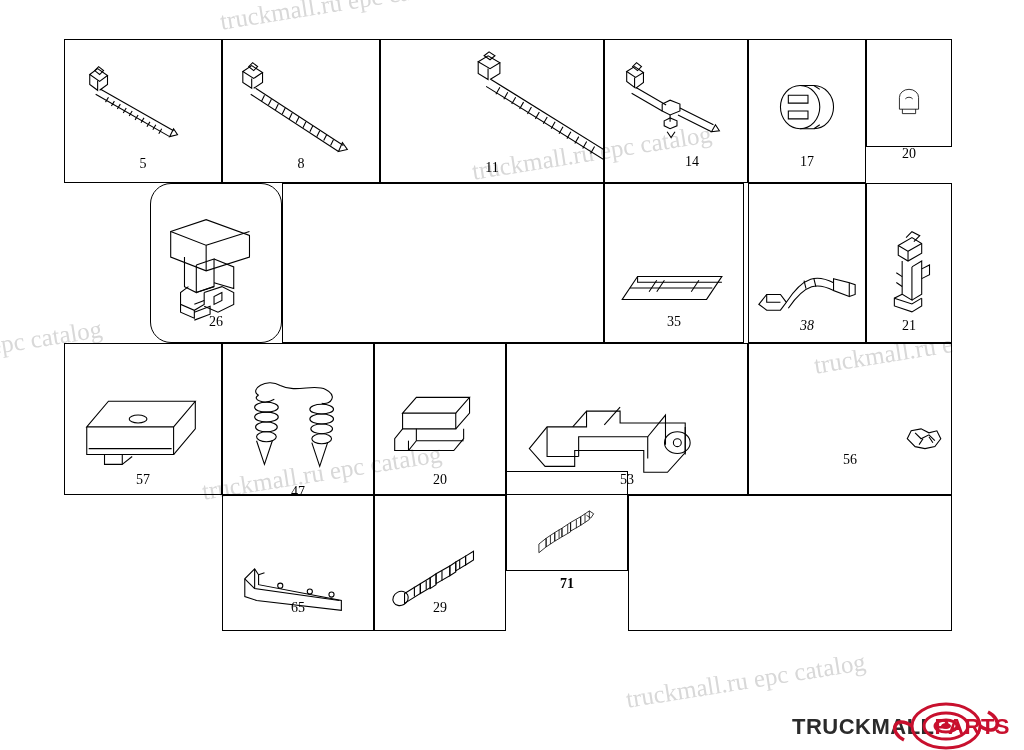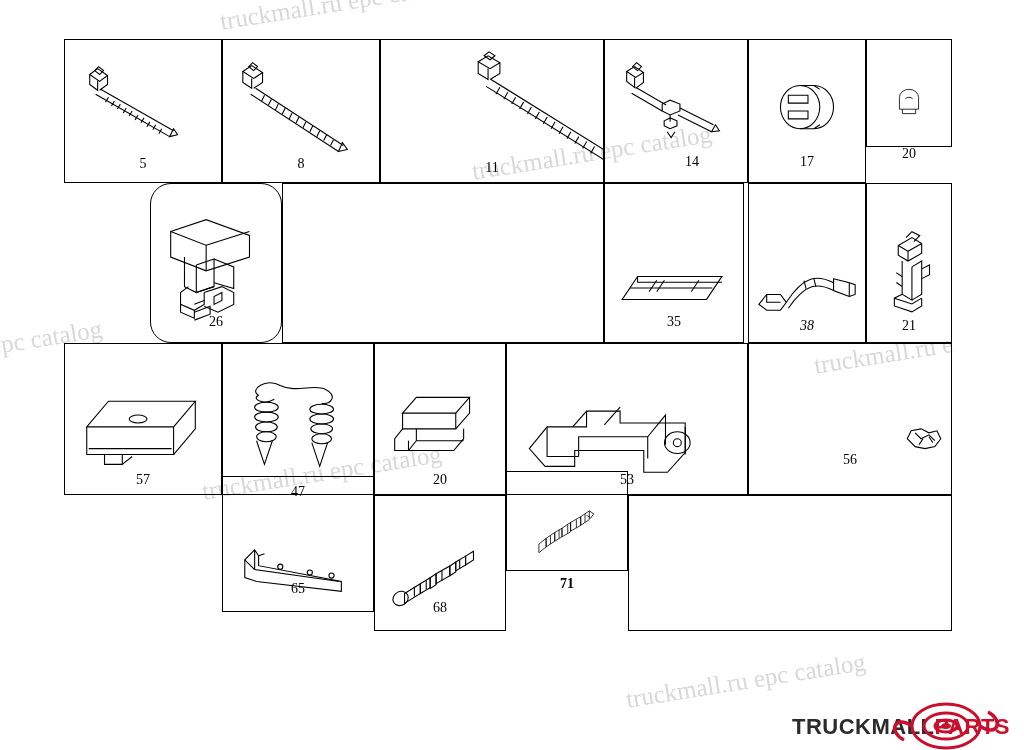--- a/index.html
+++ b/index.html
@@ -336,21 +336,21 @@
       <g fill="none" stroke="#000" stroke-width="1.1">
         <path d="M160 96 l4 -8 l10 -2 l8 4 l8 -2 l4 8 l-6 8 l-10 2 l-10 -2 z"></path>
         <path d="M168 90 l6 6 l8 -4 l6 6"></path>
         <path d="M172 102 l4 -6 M186 100 l-4 -6"></path>
       </g>
     </svg>
     <div class="label" style="top:108px;">56</div>
   </div>
 
 
-  <div class="cell" style="left:158px; top:437px; width:152px; height:136px;">
+  <div class="cell" style="left:158px; top:456px; width:152px; height:136px;">
     <svg class="art" viewBox="0 0 152 136">
       <g fill="none" stroke="#000" stroke-width="1.1">
         <path d="M22 102 l0 -18 l10 -10 l4 6 l0 10 l84 16 l0 10 l-86 -10 z"></path>
         <path d="M32 74 l0 20 l86 12"></path>
         <path d="M22 84 l10 10"></path>
         <path d="M36 80 l6 -2"></path>
         <circle cx="58" cy="91" r="2.6"></circle>
         <circle cx="88" cy="97" r="2.6"></circle>
         <circle cx="110" cy="100" r="2.6"></circle>
       </g>
@@ -365,21 +365,21 @@
         <path d="M30 99 l16 -10 l0 10 l-16 10 z"></path>
         <path d="M46 89 l10 -6 l0 10 l-10 6 z"></path>
         <path d="M56 83 l6 -4 l0 11 l-6 4 z"></path>
         <path d="M62 79 l14 -8 l0 10 l-14 8 z"></path>
         <path d="M76 71 l6 -4 l0 10 l-6 4 z"></path>
         <path d="M82 67 l10 -6 l0 9 l-10 6 z"></path>
         <path d="M92 61 l8 -5 l0 9 l-8 5 z"></path>
         <path d="M40 92 l0 10 M52 86 l0 9 M68 76 l0 10 M86 65 l0 9"></path>
       </g>
     </svg>
-    <div class="label" style="top:104px;">68</div>
+    <div class="label" style="top:104px;">29</div>
   </div>
 
   <div class="cell" style="left:442px; top:432px; width:122px; height:100px;">
     <svg class="art" viewBox="0 0 122 136">
       <g fill="none" stroke="#000" stroke-width="1.1">
         <path d="M22 100 l10 -8 l0 12 l-10 8 z"></path>
         <path d="M32 92 l12 -8 l0 12 l-12 8 z"></path>
         <path d="M44 84 l10 -6 l0 12 l-10 6 z"></path>
         <path d="M54 78 l12 -8 l0 13 l-12 7 z"></path>
         <path d="M66 70 l14 -8 l0 12 l-14 8 z"></path>

